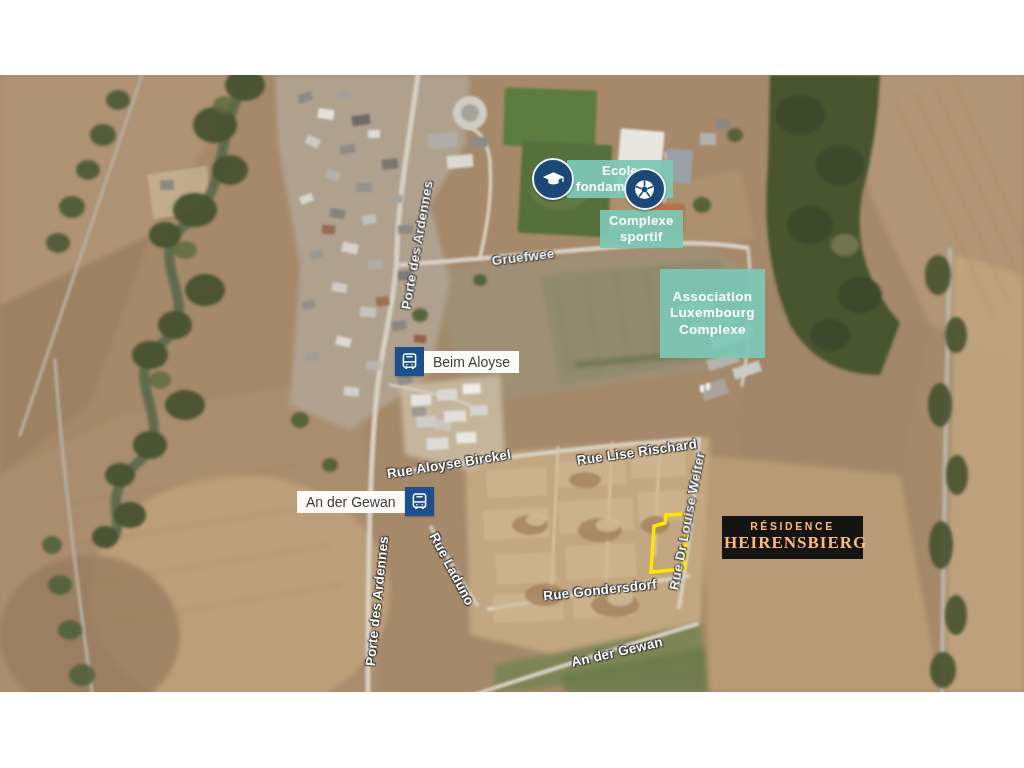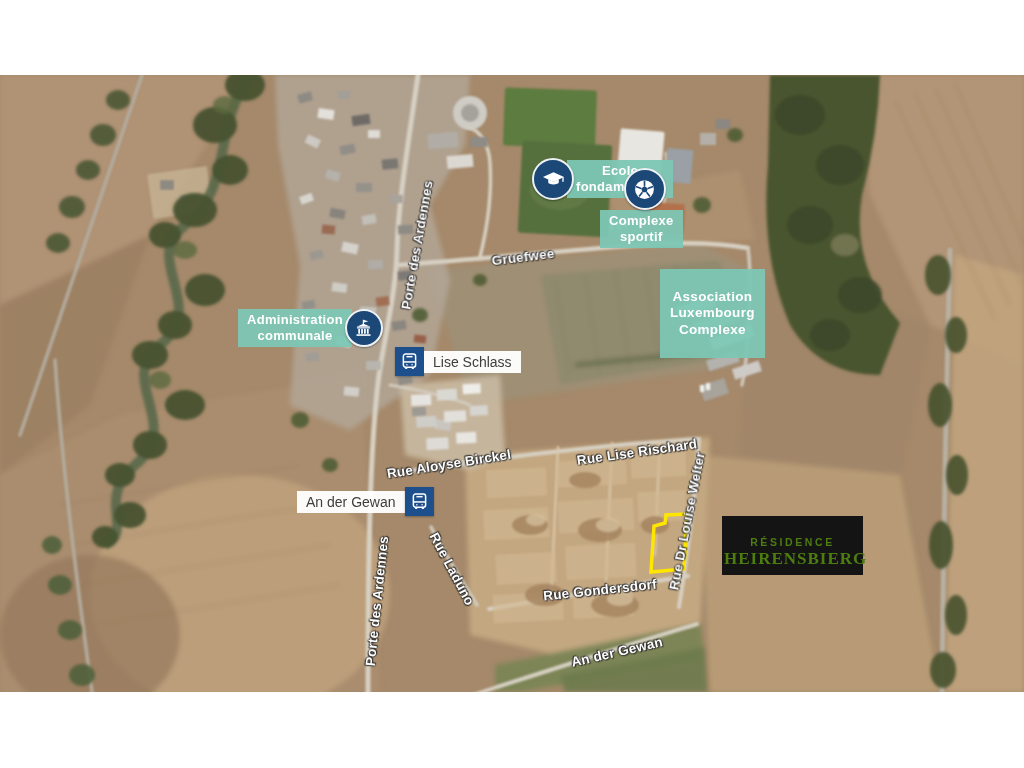--- a/index.html
+++ b/index.html
@@ -21,21 +21,21 @@
   .overlap-l{margin-right:-7px;}
 
   
   .bus{position:absolute;display:flex;align-items:center;}
   .bus-box{background:#1d4f8c;width:29px;height:29px;display:flex;align-items:center;justify-content:center;
            flex:0 0 auto;box-shadow:0 1px 2px rgba(0,0,0,.3);}
   .bus-name{background:rgba(255,255,255,.96);color:#3d3d3d;font-size:14px;font-weight:500;
             padding:3px 9px;white-space:nowrap;}
 
   
-  .residence{position:absolute;background:#141414;color:#4d7c0f;text-align:center;padding:20px 2px 6px;}
+  .residence{position:absolute;background:#141414;color:#fdba74;text-align:center;padding:4px 2px 6px;}
   .residence .l1{font-size:10.5px;letter-spacing:2.6px;font-weight:600;}
   .residence .l2{font-size:17px;letter-spacing:1px;font-weight:800;margin-top:1px;font-family:Liberation Serif, serif;}
 
   
   .street{position:absolute;white-space:nowrap;color:#fdfdfd;font-size:13.5px;font-weight:700;
           letter-spacing:.2px;
           text-shadow:0 0 2px rgba(45,45,45,.95),0 0 2px rgba(45,45,45,.95),
                       1px 1px 1px rgba(45,45,45,.85),-1px -1px 1px rgba(45,45,45,.85);}
 </style>
 </head>
@@ -348,53 +348,34 @@
     </div>
 
     <div class="poi" style="left:660px;top:194px;">
       <div class="poi-badge big">
         <div>Association</div>
         <div>Luxembourg</div>
         <div>Complexe</div>
       </div>
     </div>
 
-    <div class="poi" style="left:238px;top:234px;">
-      <div class="poi-badge overlap-l">
-        <div>Administration</div>
-        <div>communale</div>
-      </div>
-      <div class="poi-circle sm">
-        <svg viewBox="0 0 24 24" width="21" height="21" fill="#ffffff">
-          <rect x="11.2" y="2" width="1.3" height="6"></rect>
-          <polygon points="12.5,2.2 17.5,3.6 12.5,5"></polygon>
-          <polygon points="12,6.5 4,10 20,10"></polygon>
-          <rect x="4.5" y="10.6" width="15" height="1.4"></rect>
-          <rect x="6" y="12.6" width="2" height="5.4"></rect>
-            <rect x="9.3" y="12.6" width="2" height="5.4"></rect>
-          <rect x="12.6" y="12.6" width="2" height="5.4"></rect>
-            <rect x="15.9" y="12.6" width="2" height="5.4"></rect>
-          <rect x="4" y="18.6" width="16" height="1.8"></rect>
-        </svg>
-      </div>
-    </div>
 
     <div class="bus" style="left:395px;top:272px;">
       <div class="bus-box">
         <svg viewBox="0 0 24 24" width="21" height="21" fill="none" stroke="#ffffff" stroke-width="1.7">
           <rect x="5" y="3.5" width="14" height="15" rx="2.5"></rect>
           <line x1="5" y1="12.5" x2="19" y2="12.5"></line>
             <line x1="8.5" y1="6.5" x2="15.5" y2="6.5"></line>
           <circle cx="9" cy="15.8" r="0.9" fill="#ffffff" stroke="none"></circle>
           <circle cx="15" cy="15.8" r="0.9" fill="#ffffff" stroke="none"></circle>
           <rect x="7" y="18.5" width="2.4" height="2" fill="#ffffff" stroke="none"></rect>
           <rect x="14.6" y="18.5" width="2.4" height="2" fill="#ffffff" stroke="none"></rect>
         </svg>
       </div>
-      <div class="bus-name">Lise Schlass</div>
+      <div class="bus-name">Beim Aloyse</div>
     </div>
 
     <div class="bus" style="left:297px;top:412px;">
       <div class="bus-name">An der Gewan</div>
       <div class="bus-box">
         <svg viewBox="0 0 24 24" width="21" height="21" fill="none" stroke="#ffffff" stroke-width="1.7">
           <rect x="5" y="3.5" width="14" height="15" rx="2.5"></rect>
           <line x1="5" y1="12.5" x2="19" y2="12.5"></line>
             <line x1="8.5" y1="6.5" x2="15.5" y2="6.5"></line>
           <circle cx="9" cy="15.8" r="0.9" fill="#ffffff" stroke="none"></circle>

